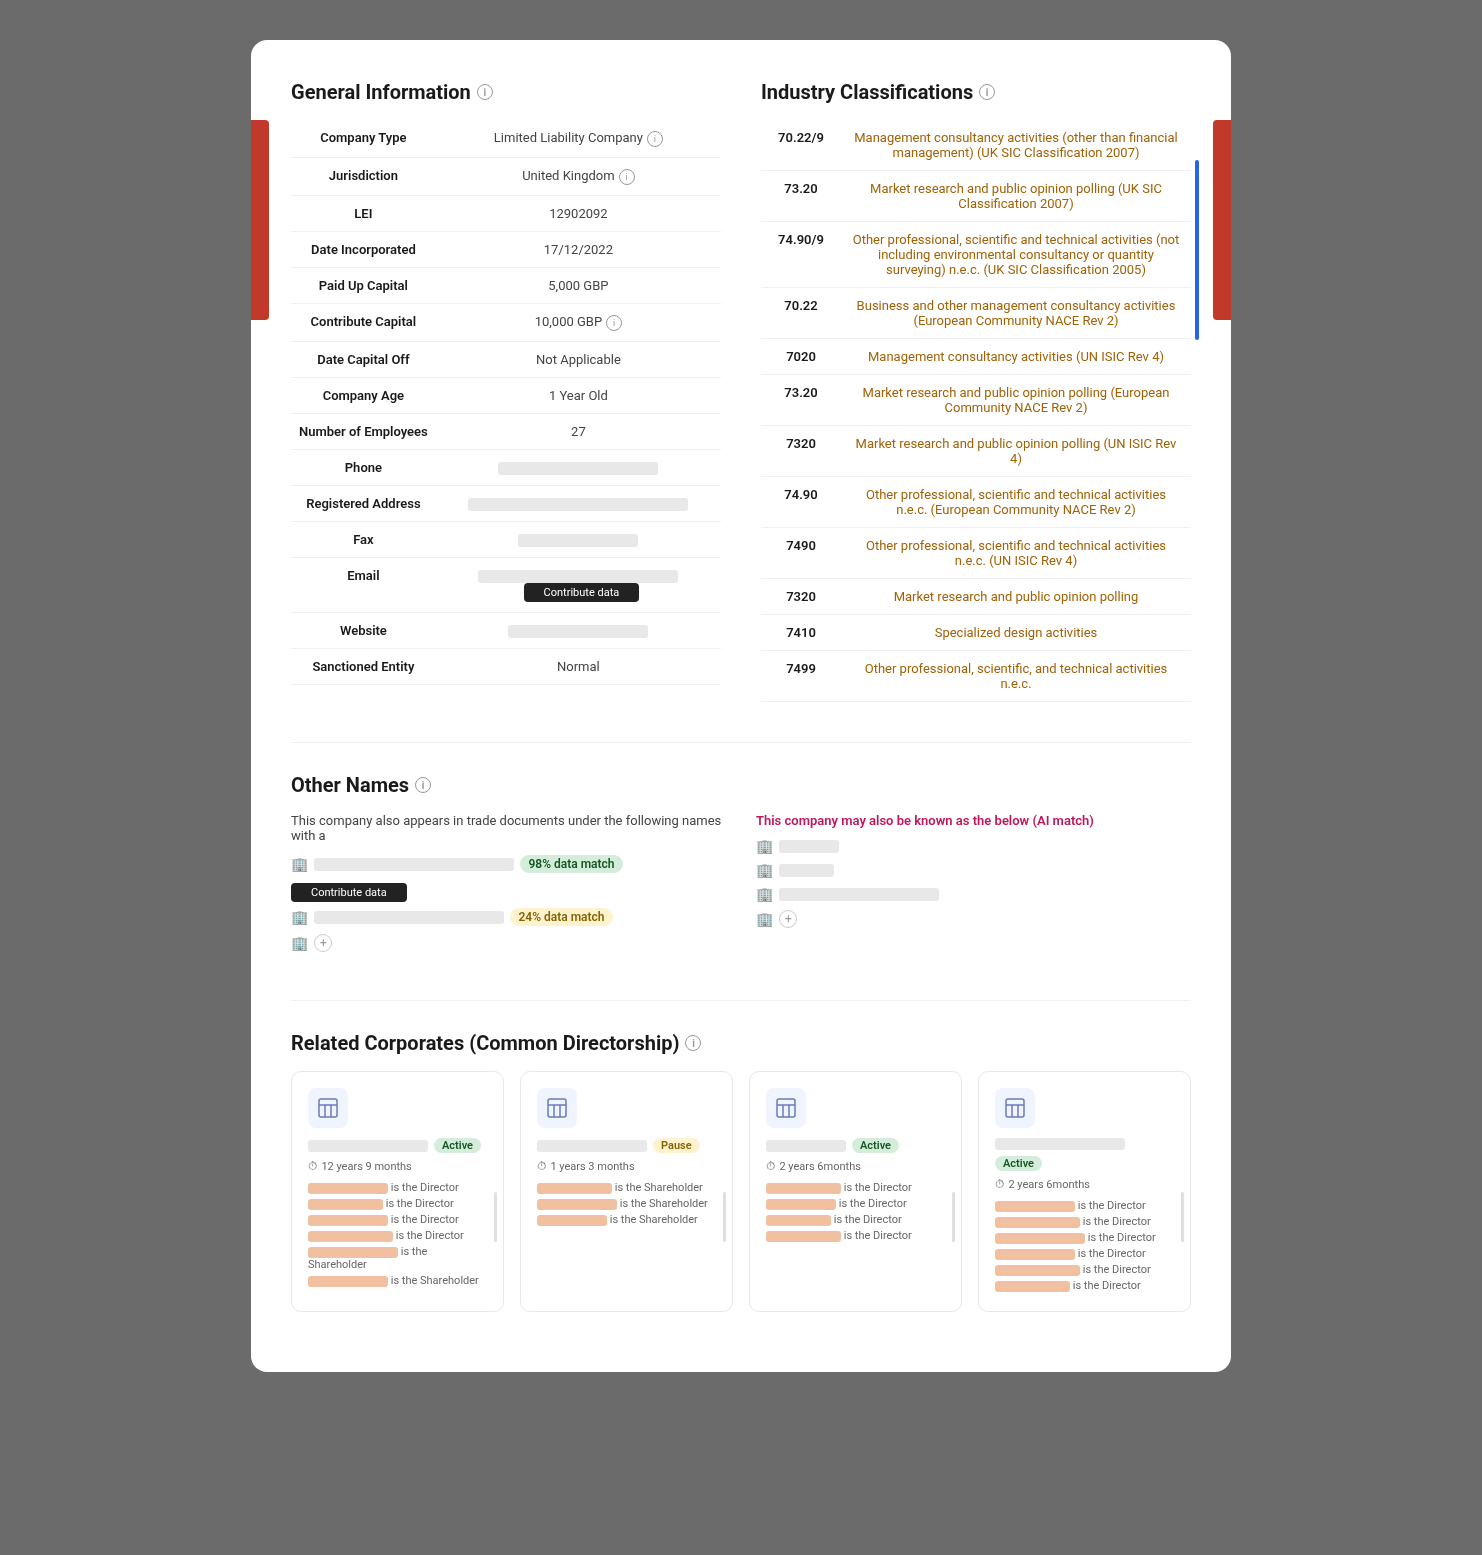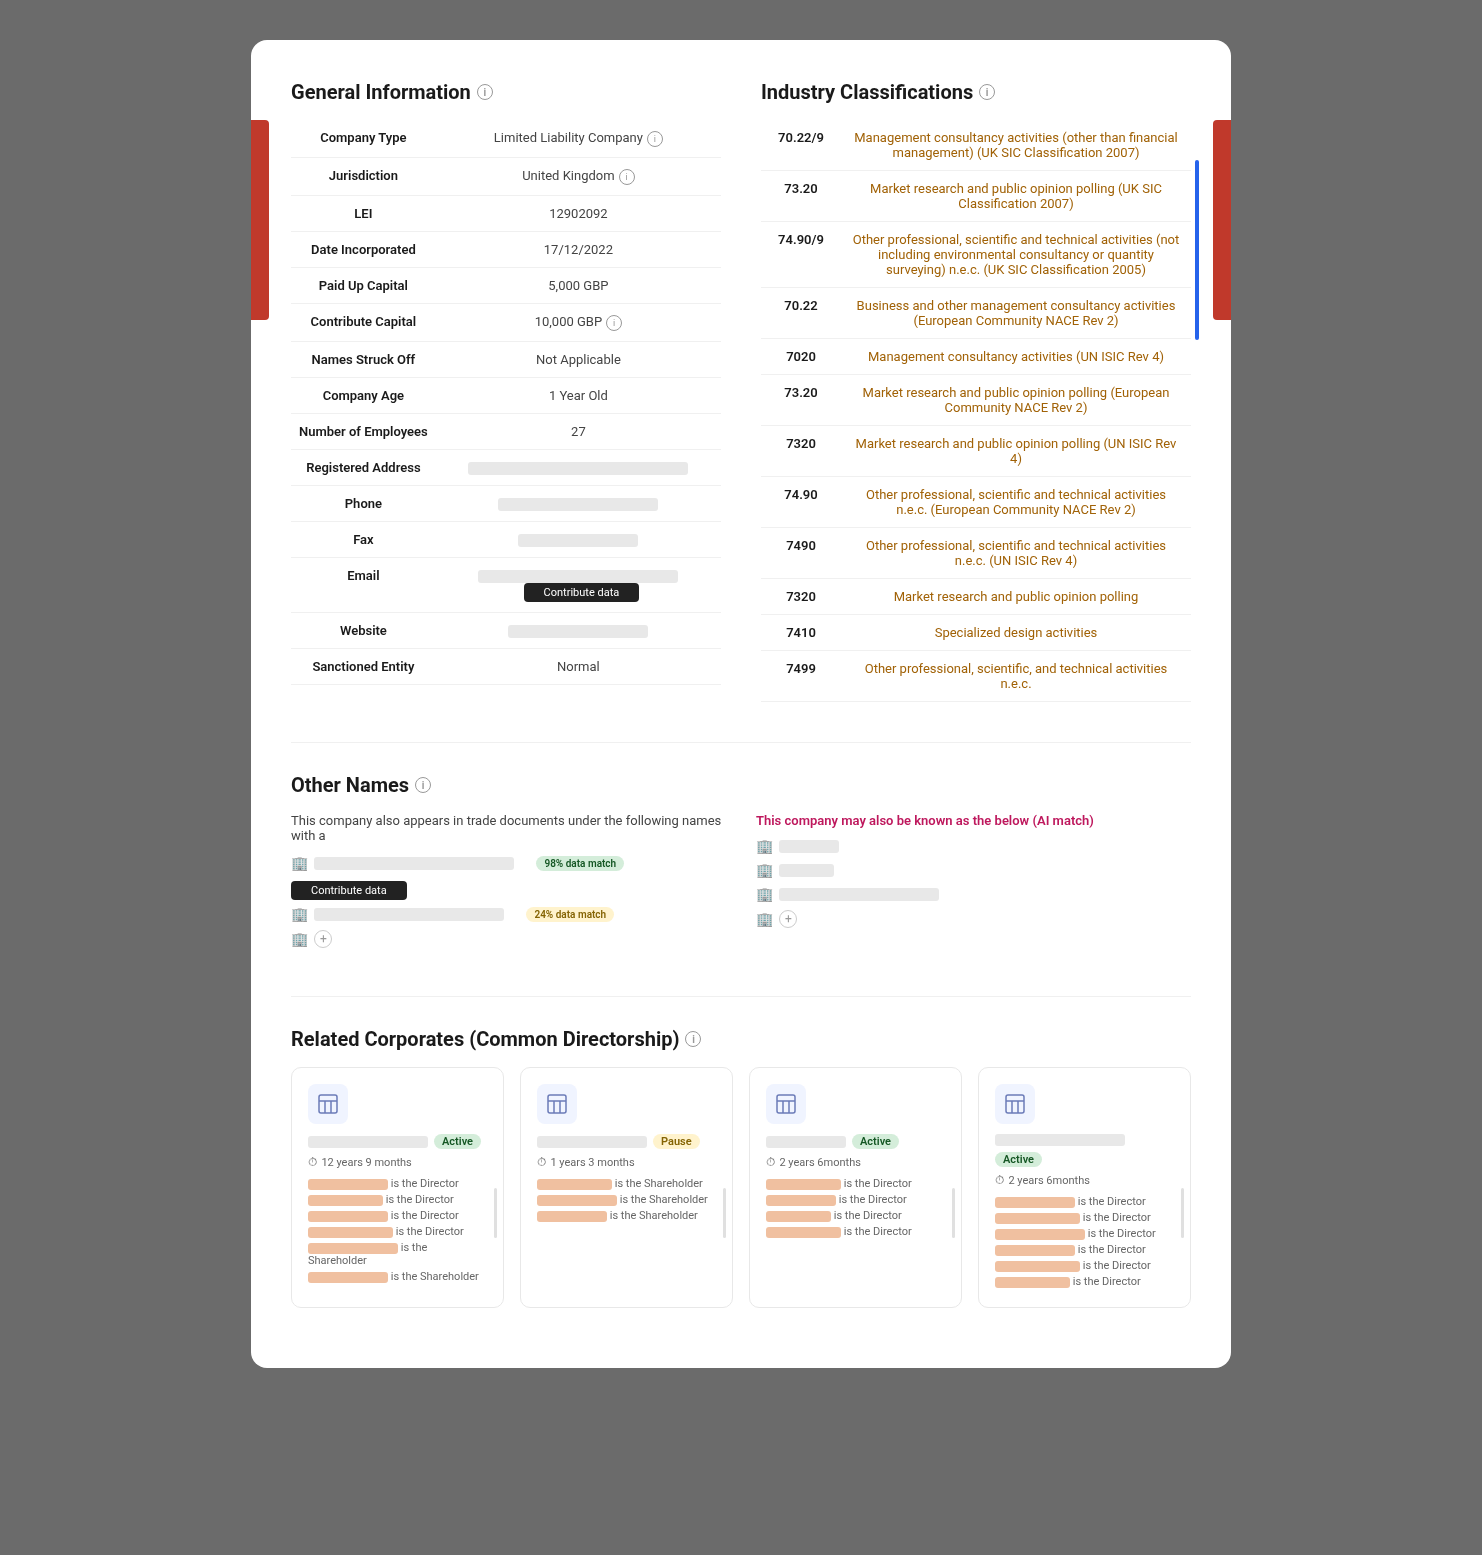--- a/index.html
+++ b/index.html
@@ -161,23 +161,22 @@
       font-size: 13px;
     }
     .name-item .building-icon {
       color: #999;
       font-size: 14px;
     }
     .match-badge {
       display: inline-block;
       padding: 2px 8px;
       border-radius: 12px;
-      font-size: 10px;
+      font-size: 12px;
       font-weight: 600;
-      margin-left: 16px;
     }
     .match-green { background: #d4edda; color: #155724; }
     .match-orange { background: #fff3cd; color: #856404; }
     .contribute-tooltip {
       background: #222;
       color: white;
       font-size: 11px;
       padding: 3px 20px;
       border-radius: 4px;
       display: inline-block;
@@ -310,38 +309,38 @@
             </tr>
             <tr>
               <td>Paid Up Capital</td>
               <td>5,000 GBP</td>
             </tr>
             <tr>
               <td>Contribute Capital</td>
               <td>10,000 GBP<span class="info-icon" style="margin-left: 4px; font-size: 9px;">i</span></td>
             </tr>
             <tr>
-              <td>Names Struck Off</td>
+              <td>Date Capital Off</td>
               <td>Not Applicable</td>
             </tr>
             <tr>
               <td>Company Age</td>
               <td>1 Year Old</td>
             </tr>
             <tr>
               <td>Number of Employees</td>
               <td>27</td>
             </tr>
             <tr>
+              <td>Phone</td>
+              <td><span class="blurred-text" style="width: 160px;">&nbsp;</span></td>
+            </tr>
+            <tr>
               <td>Registered Address</td>
               <td><span class="blurred-text" style="width: 220px;">&nbsp;</span></td>
-            </tr>
-            <tr>
-              <td>Phone</td>
-              <td><span class="blurred-text" style="width: 160px;">&nbsp;</span></td>
             </tr>
             <tr>
               <td>Fax</td>
               <td><span class="blurred-text" style="width: 120px;">&nbsp;</span></td>
             </tr>
             <tr>
               <td>Email</td>
               <td><span class="blurred-text" style="width: 200px;">&nbsp;</span><span class="contribute-tooltip" style="margin-left: 6px;">Contribute data</span></td>
             </tr>
             <tr>

